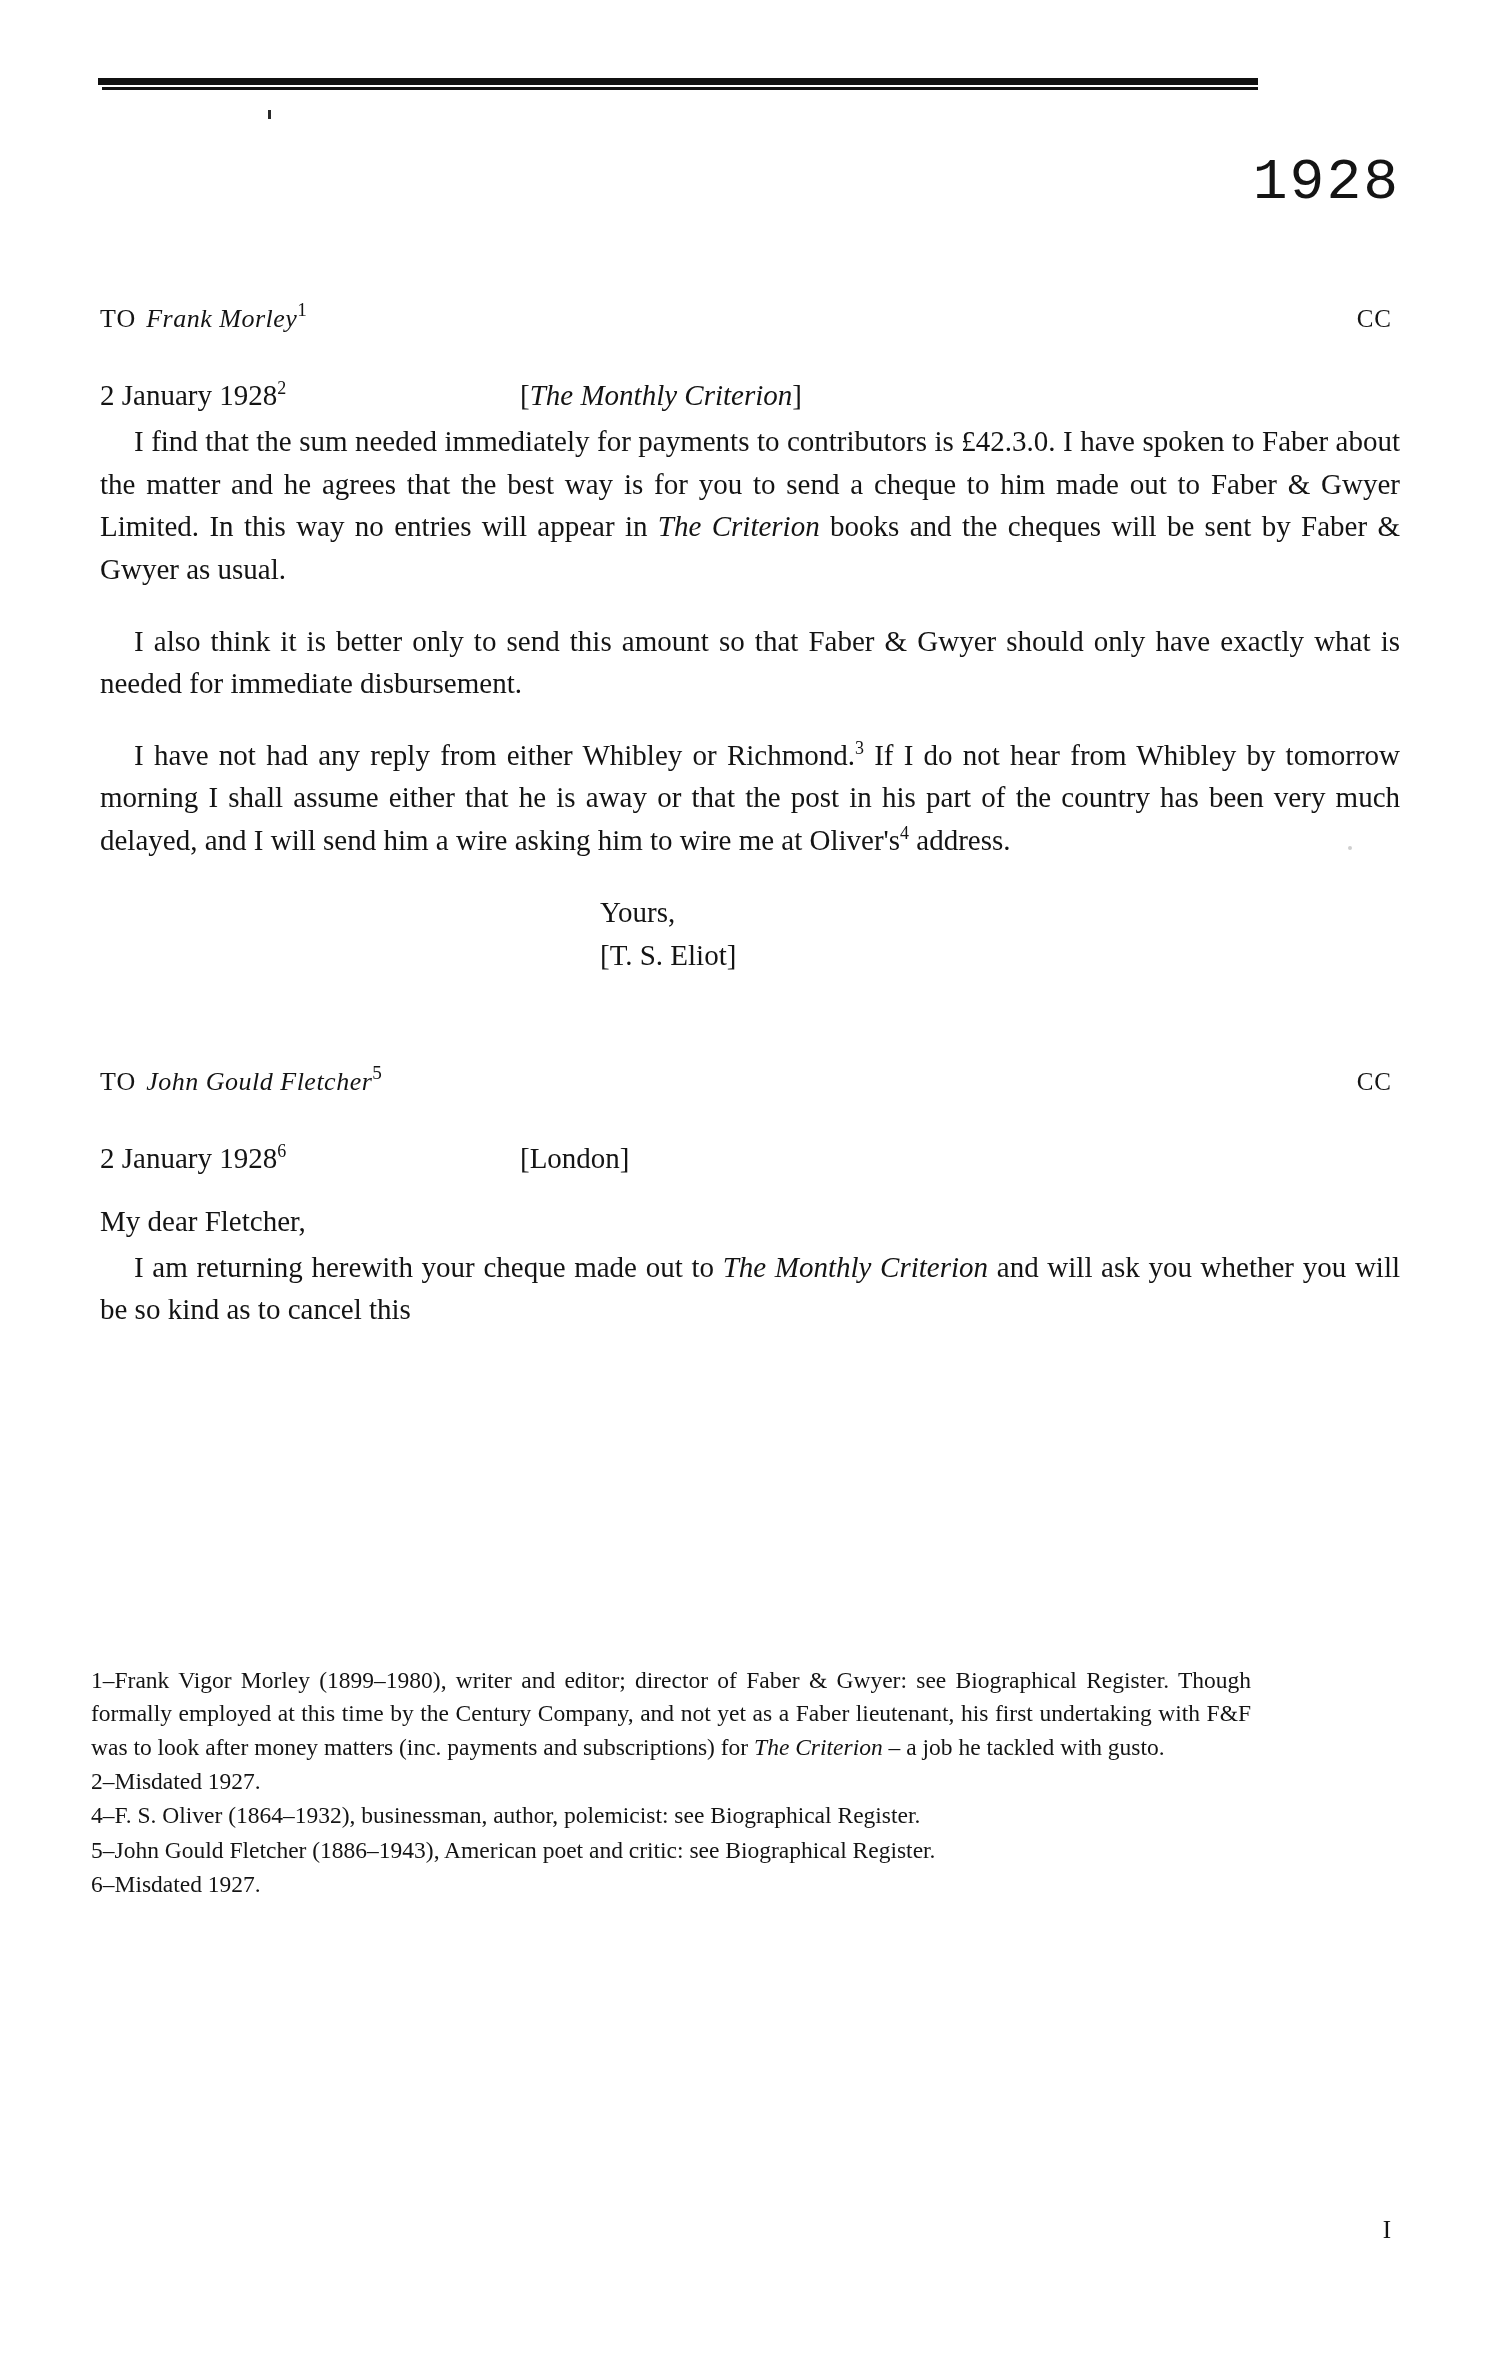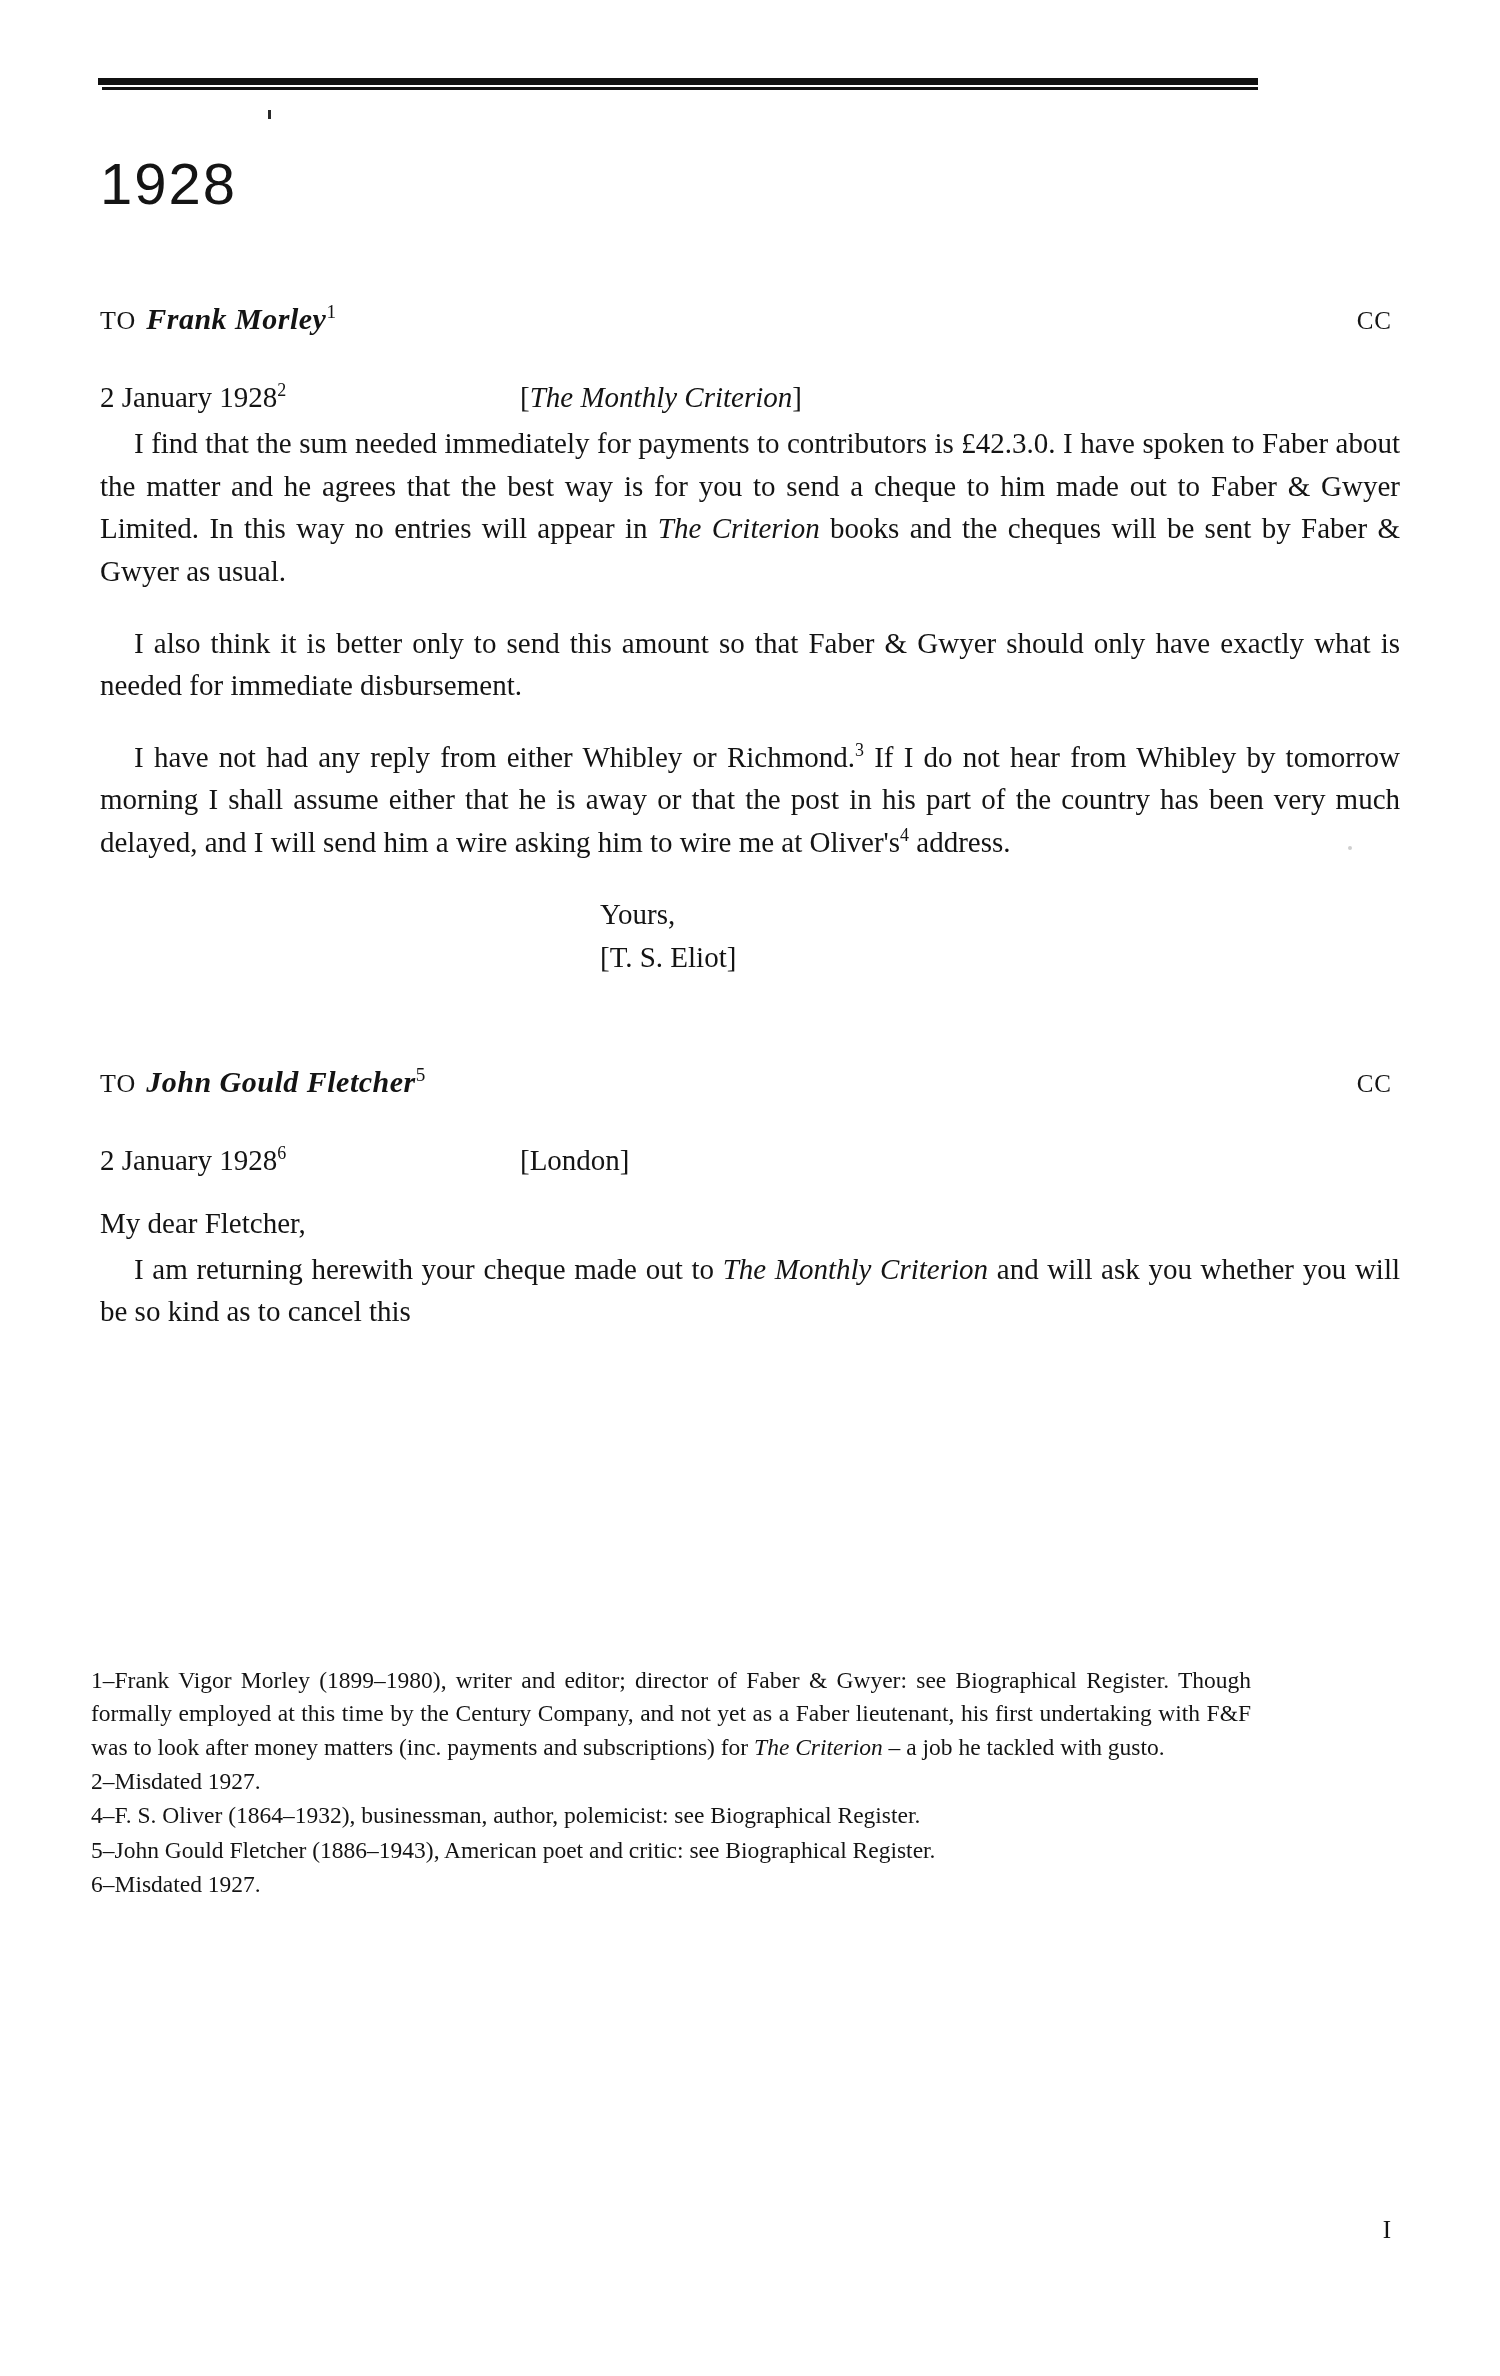--- a/index.html
+++ b/index.html
@@ -48,25 +48,25 @@
     position: absolute;
     left: 268px;
     top: 110px;
     width: 3px;
     height: 9px;
     background: #2a2a2a;
   }
 
   
   .year {
-    text-align: left;
+    text-align: right;
     font-size: 58px;
     letter-spacing: 2px;
     padding-top: 150px;
-    font-family: Liberation Sans, sans-serif;
+    font-family: Liberation Mono, monospace;
   }
 
   
   .letter {
     margin-top: 0;
   }
   .letter-head {
     display: flex;
     align-items: baseline;
     justify-content: space-between;
@@ -76,23 +76,22 @@
     font-size: 31px;
   }
   .recipient .to {
     font-variant: small-caps;
     font-size: 26px;
     letter-spacing: 1px;
     padding-right: 10px;
   }
   .recipient .name {
     font-style: italic;
-    font-size: 30px;
+    font-size: 26px;
     letter-spacing: 0.5px;
-    font-weight: bold;
   }
   .recipient sup, .dateline sup, .para sup {
     font-size: 0.62em;
     vertical-align: super;
     line-height: 0;
   }
   .copy-mark {
     font-variant: small-caps;
     font-size: 25px;
     letter-spacing: 1px;

